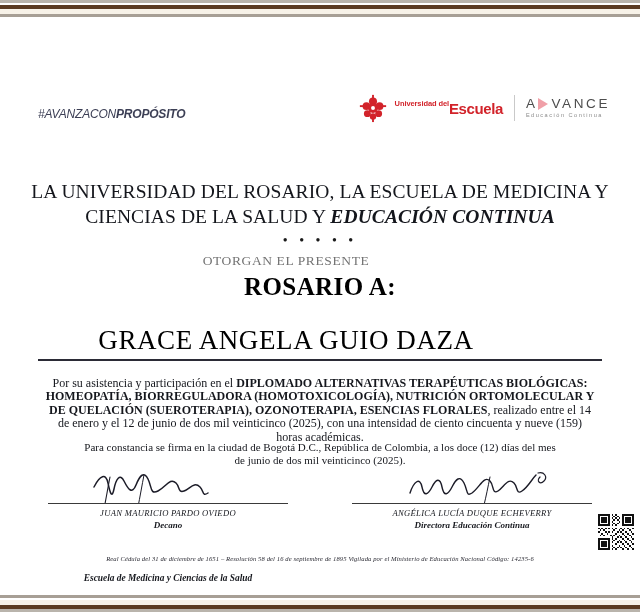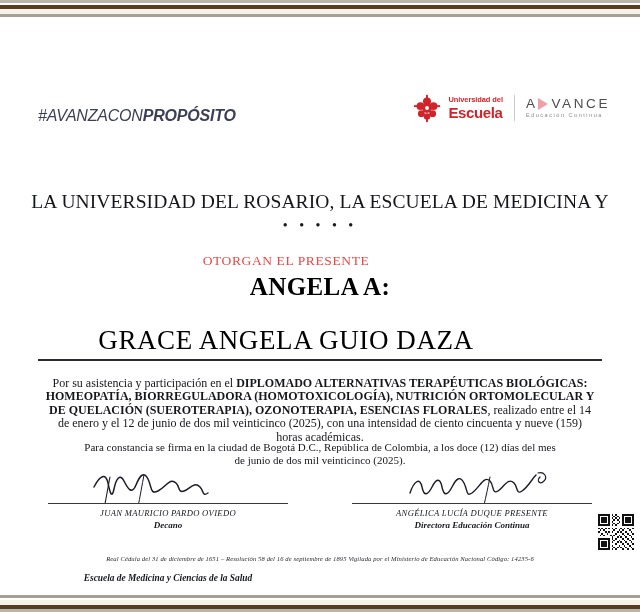--- a/index.html
+++ b/index.html
@@ -52,39 +52,39 @@
     top: 62px;
     left: 0;
     width: 640px;
     height: 60px;
   }
   .hashtag {
     position: absolute;
     left: 38px;
     top: 28px;
     font-family: "Liberation Sans", sans-serif;
-    font-size: 16px;
+    font-size: 12px;
     font-style: italic;
     letter-spacing: -0.2px;
     color: #3c3f55;
   }
   .hashtag .bold { font-weight: bold; }
 
   .logo {
     position: absolute;
     right: 30px;
     top: 14px;
     display: flex;
     align-items: center;
     gap: 7px;
   }
   .crest { width: 30px; height: 30px; display: block; }
   .logo-ur {
     display: flex;
-    flex-direction: column;
+    flex-direction: row;
     line-height: 1;
     font-family: "Liberation Sans", sans-serif;
   }
   .logo-ur .l1 {
     font-size: 7.5px;
     font-weight: bold;
     color: #d2232a;
     letter-spacing: -0.1px;
   }
   .logo-ur .l2 {
@@ -124,21 +124,21 @@
   .adv-sub {
     font-size: 5.6px;
     letter-spacing: 1.5px;
     color: #8a8a8a;
     margin-top: 3px;
   }
 
   
   .title-block {
     position: absolute;
-    top: 172px;
+    top: 162px;
     left: 0;
     width: 640px;
     text-align: center;
   }
   .title-line {
     font-size: 19.5px;
     line-height: 25px;
     letter-spacing: 0.1px;
     color: #14161c;
   }
@@ -154,21 +154,21 @@
     line-height: 10px;
   }
   .otorgan {
     position: absolute;
     top: 236px;
     left: 0;
     width: 572px;
     text-align: center;
     font-size: 13.5px;
     letter-spacing: 0.6px;
-    color: #ef4444;
+    color: #737373;
   }
   .diploma-a {
     position: absolute;
     top: 256px;
     left: 0;
     width: 640px;
     text-align: center;
     font-size: 25px;
     font-weight: bold;
     letter-spacing: 0.4px;
@@ -332,25 +332,26 @@
           <span class="adv-tri"></span>
           <span>VANCE</span>
         </div>
         <div class="adv-sub">Educación Continua</div>
       </div>
     </div>
   </div>
 
   <div class="title-block">
     <div class="title-line">LA UNIVERSIDAD DEL ROSARIO, LA ESCUELA DE MEDICINA Y</div>
+    <div class="title-line"><span>CIENCIAS DE LA SALUD Y </span><span class="title-em">EDUCACIÓN CONTINUA</span></div>
     <div class="dots">• • • • •</div>
   </div>
 
   <div class="otorgan">OTORGAN EL PRESENTE</div>
-  <div class="diploma-a">ANGELA A:</div>
+  <div class="diploma-a">ROSARIO A:</div>
 
   <div class="recipient">GRACE ANGELA GUIO DAZA</div>
   <div class="recipient-rule"></div>
 
   <div class="body-text"><span>Por su asistencia y participación en el </span><b>DIPLOMADO ALTERNATIVAS TERAPÉUTICAS BIOLÓGICAS: HOMEOPATÍA, BIORREGULADORA (HOMOTOXICOLOGÍA), NUTRICIÓN ORTOMOLECULAR Y DE QUELACIÓN (SUEROTERAPIA), OZONOTERAPIA, ESENCIAS FLORALES</b><span>, realizado entre el 14 de enero y el 12 de junio de dos mil veinticinco (2025), con una intensidad de ciento cincuenta y nueve (159) horas académicas.</span></div>
 
   <div class="constancia">Para constancia se firma en la ciudad de Bogotá D.C., República de Colombia, a los doce (12) días del mes de junio de dos mil veinticinco (2025).</div>
 
   <div class="sig sig-left">
     <div class="sig-mark">
@@ -374,21 +375,21 @@
       <svg width="240" height="34" viewBox="0 0 240 34">
         <path d="M58 24 C62 12, 68 8, 70 18 C72 28, 76 26, 80 18 C84 10, 88 8, 90 18
                  C92 28, 96 26, 100 18 C104 10, 108 6, 112 14 C116 22, 114 28, 120 24
                  C128 18, 132 6, 138 12 C142 16, 140 26, 146 22 C152 18, 156 8, 162 14
                  C166 18, 164 26, 170 22 C176 18, 180 10, 184 6" fill="none" stroke="#1c1c28" stroke-width="1.4" stroke-linecap="round"></path>
         <path d="M186 4 C192 2, 196 8, 192 12 C188 16, 184 12, 188 8" fill="none" stroke="#1c1c28" stroke-width="1.2" stroke-linecap="round"></path>
         <path d="M138 8 C136 18, 134 28, 132 36" fill="none" stroke="#1c1c28" stroke-width="1" stroke-linecap="round"></path>
       </svg>
     </div>
     <div class="sig-rule"></div>
-    <div class="sig-name">ANGÉLICA LUCÍA DUQUE PRESENTE</div>
+    <div class="sig-name">ANGÉLICA LUCÍA DUQUE ECHEVERRY</div>
     <div class="sig-role">Directora Educación Continua</div>
   </div>
 
   <div class="qr">
     <svg width="36" height="36" viewBox="0 0 21 21" shape-rendering="crispEdges">
       <rect width="21" height="21" fill="#ffffff"></rect>
       <g fill="#111111">
         <rect x="0" y="0" width="7" height="1"></rect>
           <rect x="0" y="6" width="7" height="1"></rect>
         <rect x="0" y="0" width="1" height="7"></rect>

